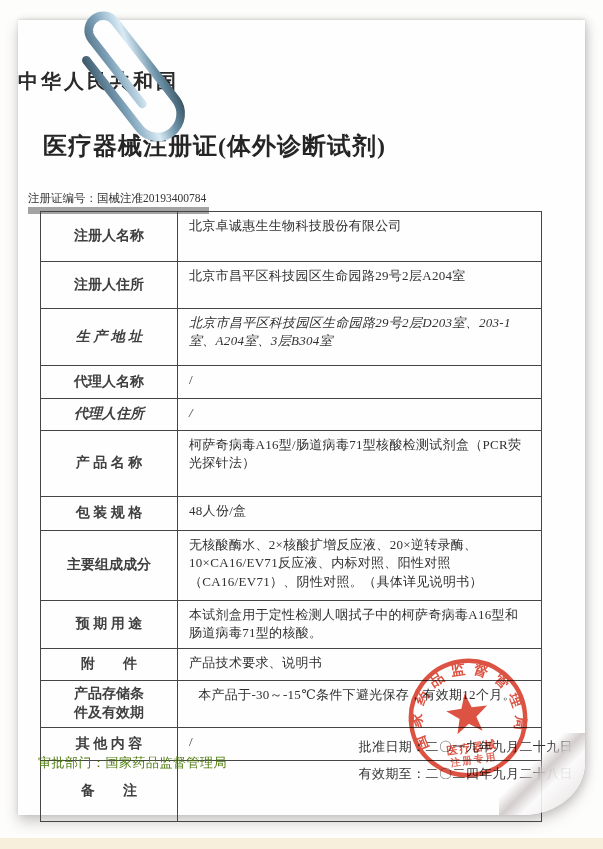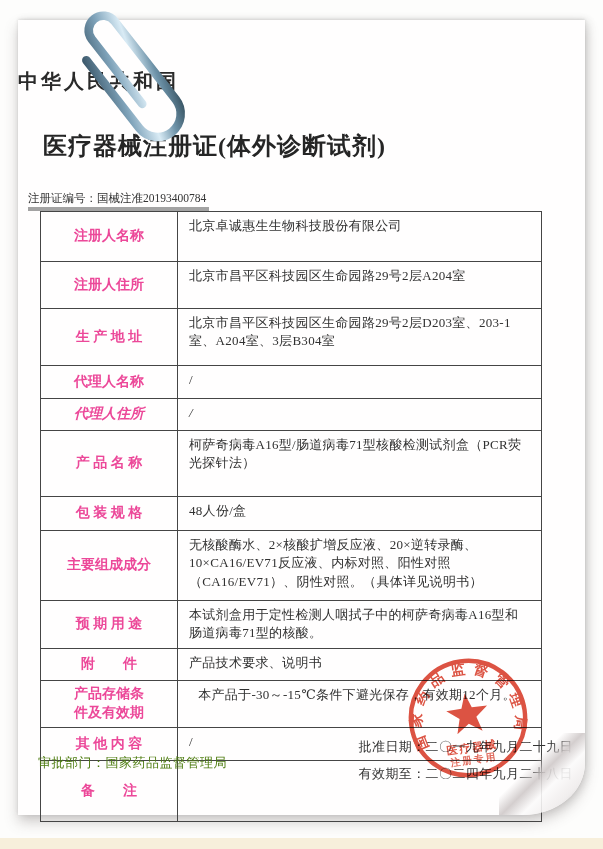--- a/index.html
+++ b/index.html
@@ -29,42 +29,42 @@
     position:absolute;left:0;right:0;top:48px;text-align:left;
     font-size:20px;font-weight:bold;letter-spacing:3px;color:#2a2a2a;
   }
   .title2{
     position:absolute;left:0;right:0;top:110px;text-align:left;
     font-size:24px;font-weight:bold;letter-spacing:1px;color:#252525;margin-left:25px;
   }
   .certno{
     position:absolute;left:10px;top:171px;
     font-size:11.5px;color:#333;
-    border-bottom:4px solid #a3a3a3;padding:0 3px 1px 0;
+    border-bottom:7px solid #a3a3a3;padding:0 3px 1px 0;
   }
   .certtable{
     position:absolute;left:22px;top:191px;width:502px;
     border-collapse:collapse;table-layout:fixed;
   }
   .certtable td{
     border:1px solid #454545;
     vertical-align:middle;
   }
   .certtable td.lbl{
     width:128px;text-align:center;
-    font-size:14px;font-weight:bold;color:#ec4899;
+    font-size:14px;font-weight:bold;color:#404040;
     white-space:pre-wrap;line-height:1.35;
     padding:2px 4px;
   }
   .certtable td.val{
     font-size:13px;color:#303030;line-height:1.42;
     vertical-align:top;padding:5px 16px 3px 11px;
     letter-spacing:.3px;
   }
-  .r0 td{height:41px;} .r1 td{height:38px;} .r2 td{height:48px;}
+  .r0 td{height:41px;} .r1 td{height:38px;} .r2 td{height:48px;font-style:italic;}
   .r3 td{height:24px;} .r4 td{height:23px;font-style:italic;} .r5 td{height:57px;}
   .r6 td{height:25px;} .r7 td{height:61px;} .r8 td{height:39px;}
   .r9 td{height:23px;} .r10 td{height:38px;text-align:center;} .r11 td{height:24px;}
   .r12 td{height:52px;border-radius:9px;}
   .footer-left{
     position:absolute;left:20px;top:734px;
     font-size:13px;color:#4d7c0f;letter-spacing:.5px;
   }
   .footer-right{
     position:absolute;right:12px;top:714px;text-align:left;

